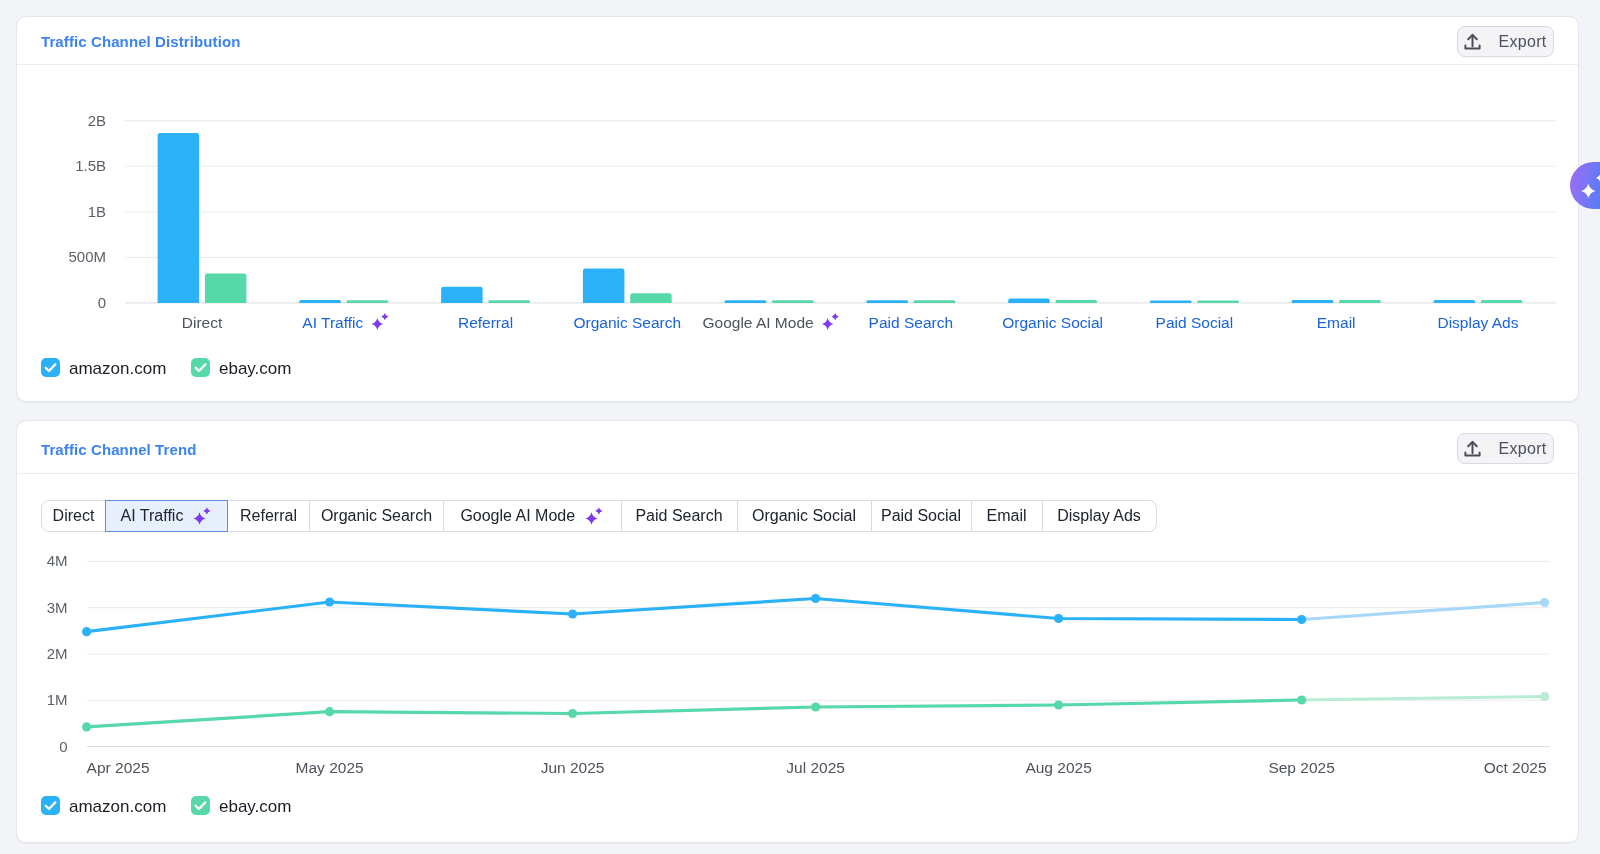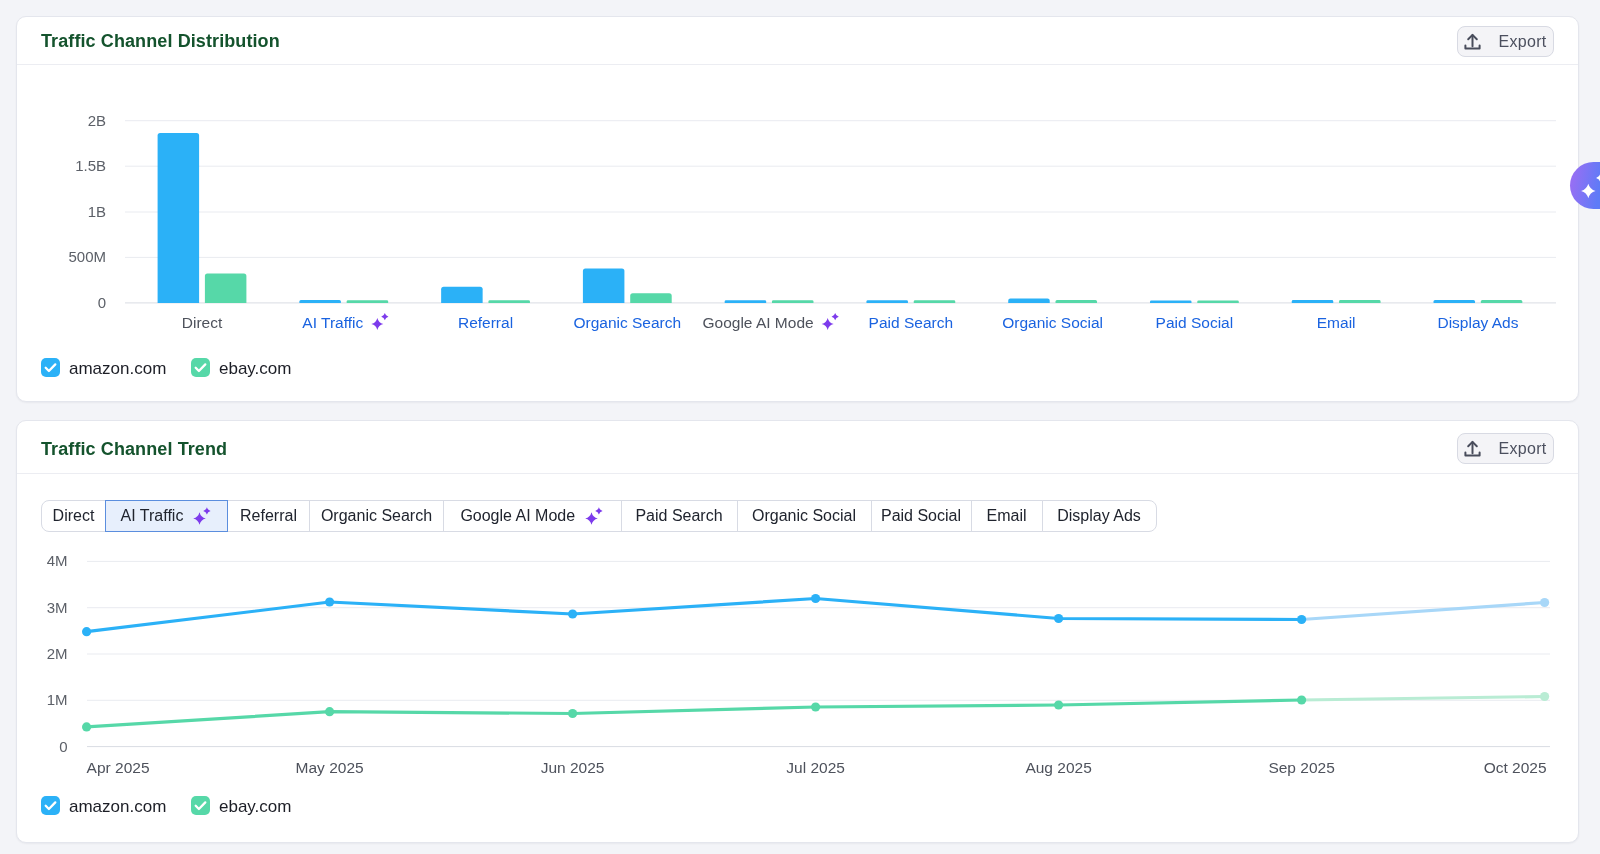--- a/index.html
+++ b/index.html
@@ -1,21 +1,21 @@
 <!DOCTYPE html>
 <html><head>
 <meta charset="utf-8">
 <style>
   html,body{margin:0;padding:0;width:1600px;height:854px;overflow:hidden;
     background:#f3f4f8;font-family:"Liberation Sans",sans-serif;}
   .card{position:absolute;left:16px;background:#fff;border:1px solid #e4e6ed;box-shadow:0 1px 2px rgba(25,28,40,0.05);
     border-radius:10px;box-sizing:border-box;}
   .card-head{position:relative;height:47px;border-bottom:1px solid #ecedf2;}
   .card-title{position:absolute;left:24px;top:50%;transform:translateY(-50%);
-    font-size:18px;font-weight:bold;color:#14532d;letter-spacing:.1px;}
+    font-size:15px;font-weight:bold;color:#3b82f6;letter-spacing:.1px;}
   .export{position:absolute;right:24px;top:9px;width:97px;height:31px;
     background:#f4f4f7;border:1px solid #d8dae3;border-radius:8px;
     box-sizing:border-box;display:flex;align-items:center;justify-content:center;
     gap:17px;color:#4b4f5e;font-size:16px;}
   svg text{font-family:"Liberation Sans",sans-serif;}
 </style>
 </head>
 <body>
 
 <div class="card" style="top:16px;width:1563px;height:386px;">

